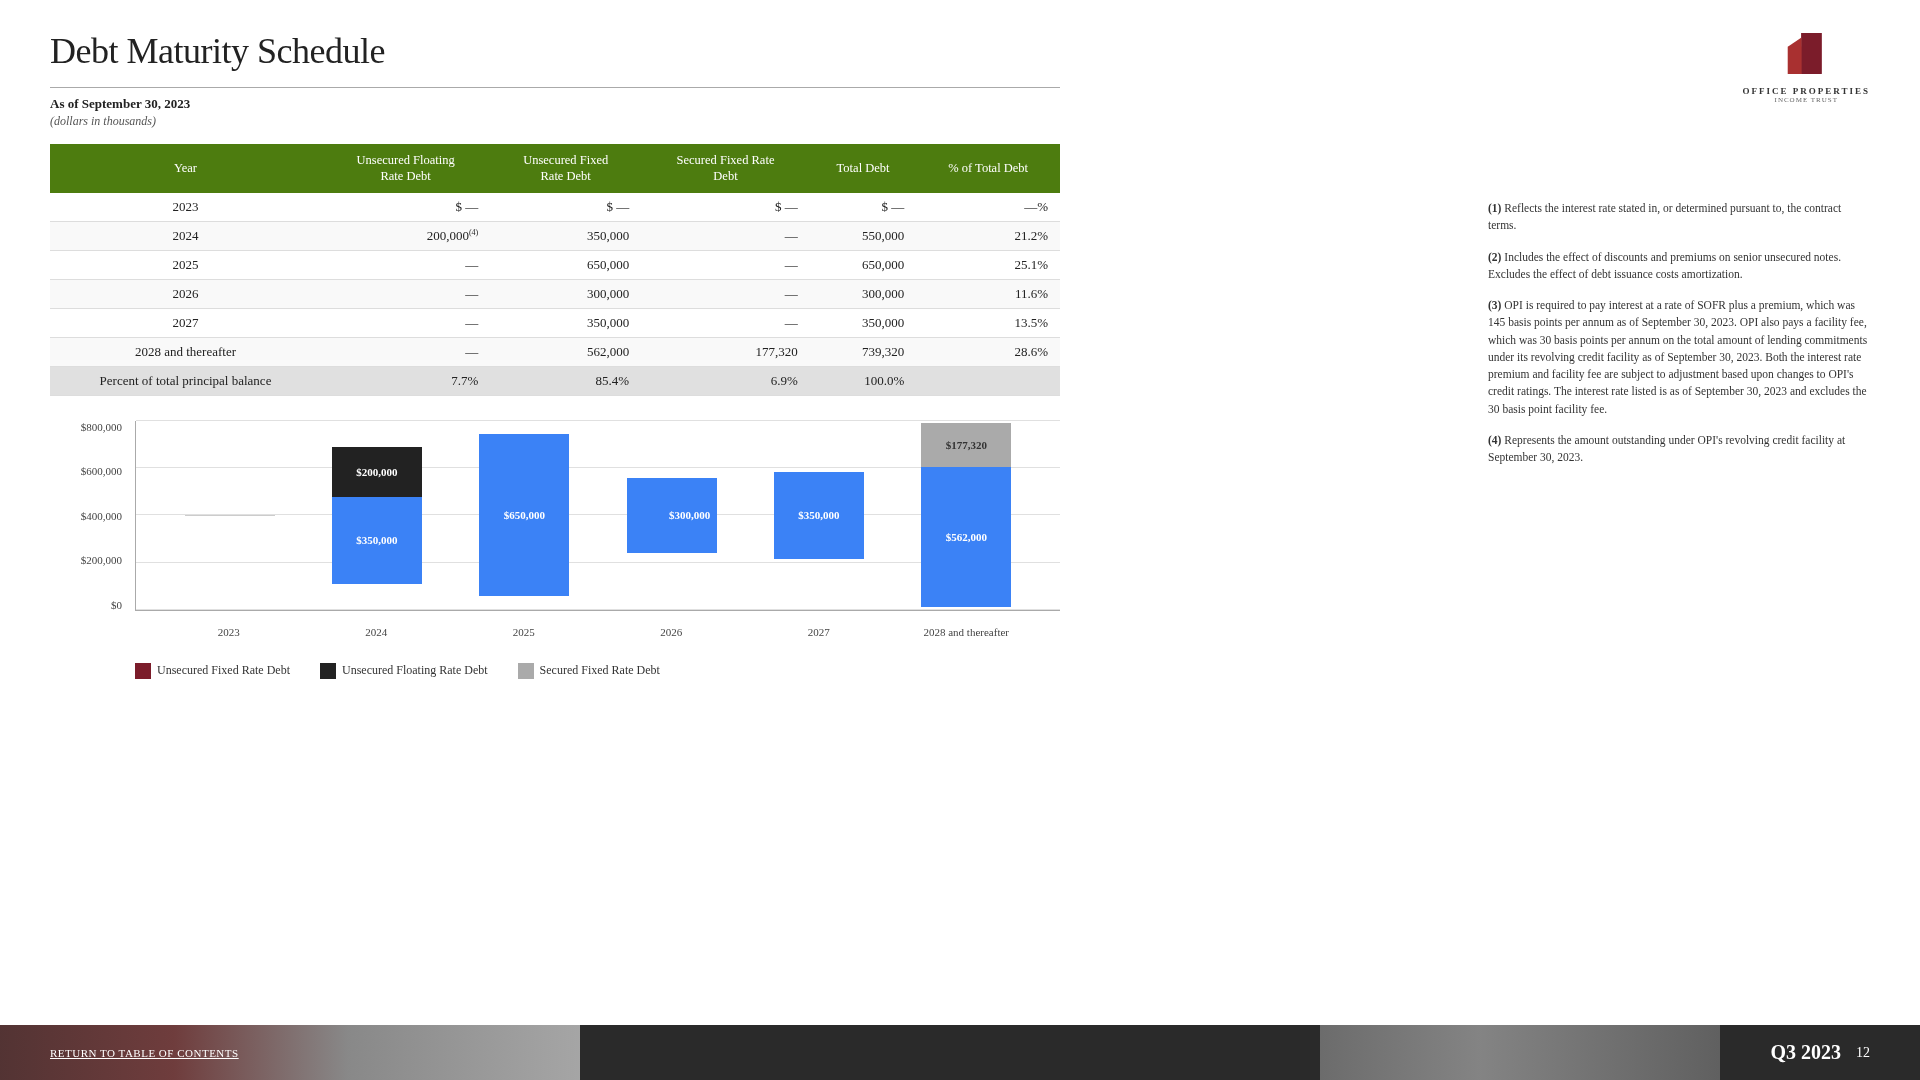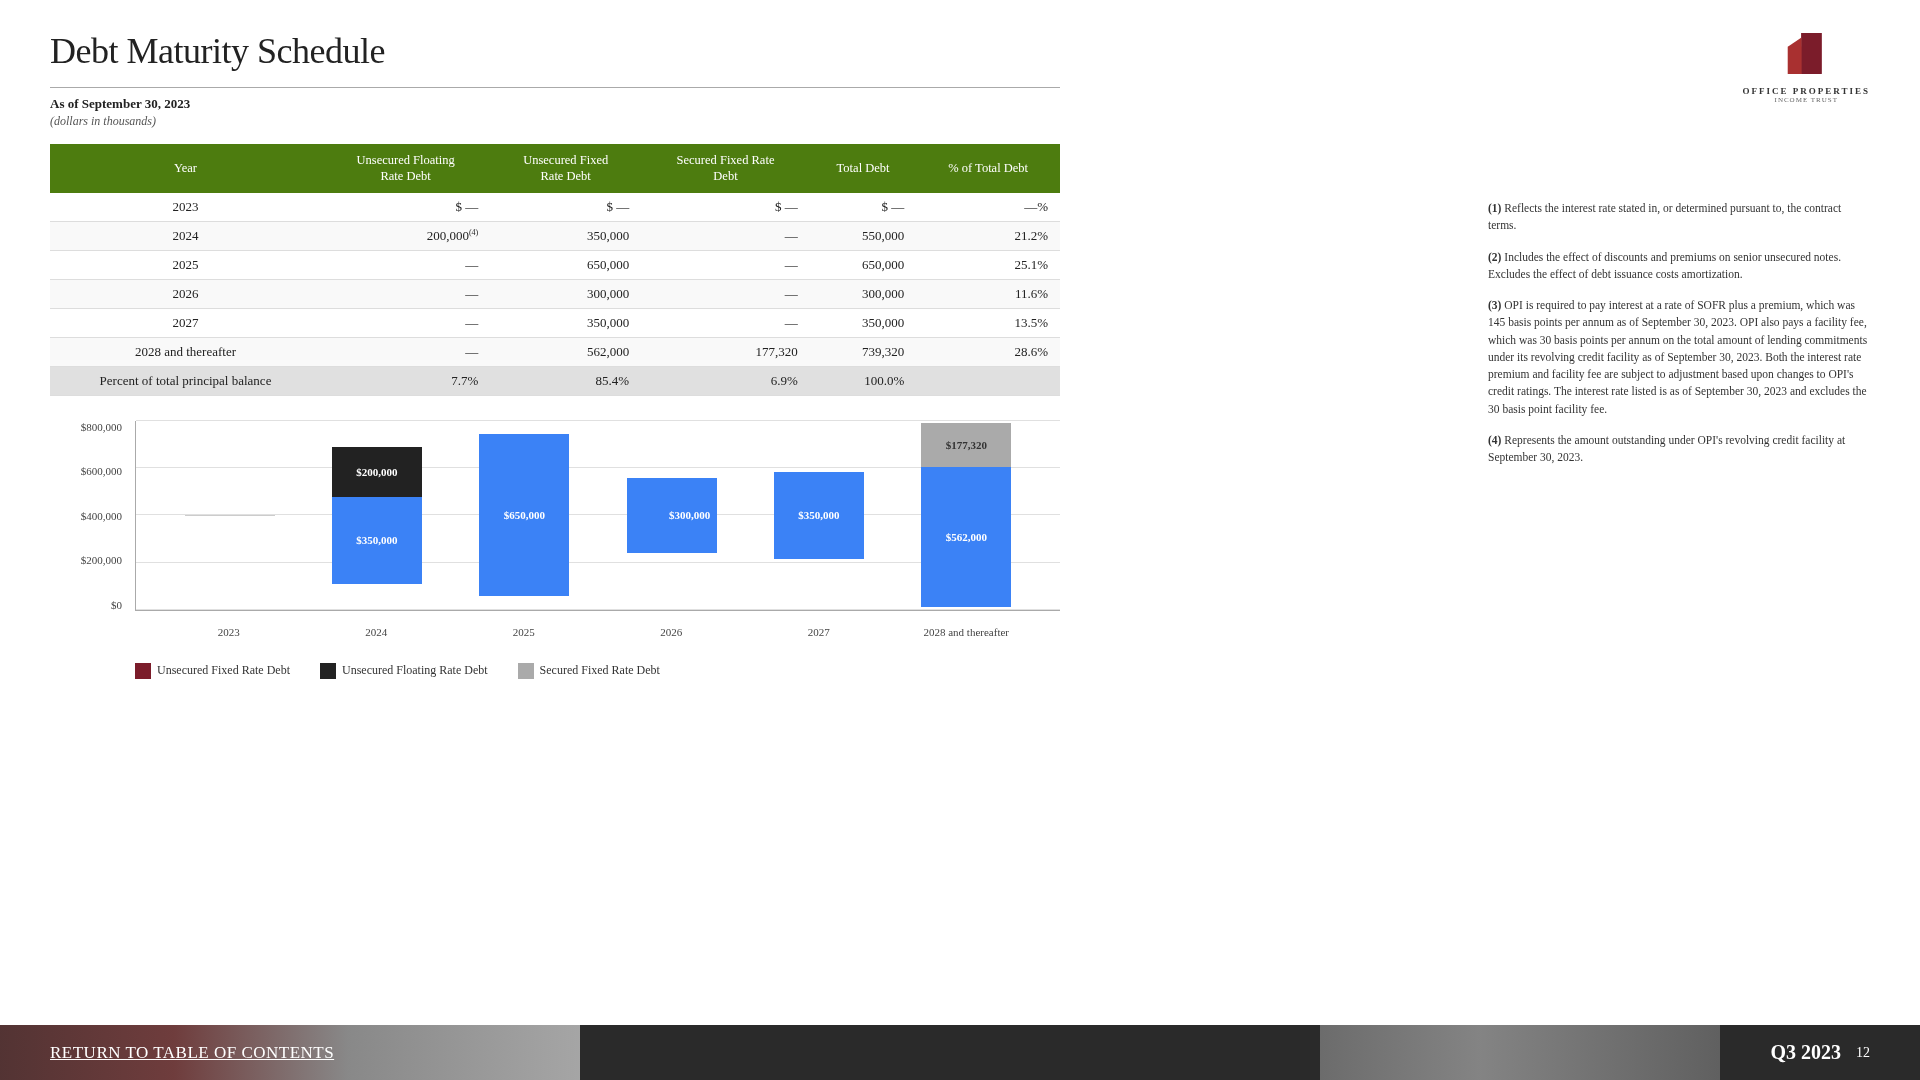--- a/index.html
+++ b/index.html
@@ -322,21 +322,21 @@
       width: 400px;
       height: 55px;
       background: linear-gradient(to right, #888 0%, #aaa 40%, #777 100%);
       opacity: 0.7;
     }
 
     .footer-link {
       position: relative;
       z-index: 2;
       color: #fff;
-      font-size: 17px;
+      font-size: 11px;
       text-decoration: underline;
       letter-spacing: 0.5px;
     }
 
     .footer-right {
       position: relative;
       z-index: 2;
       display: flex;
       align-items: center;
       gap: 15px;

